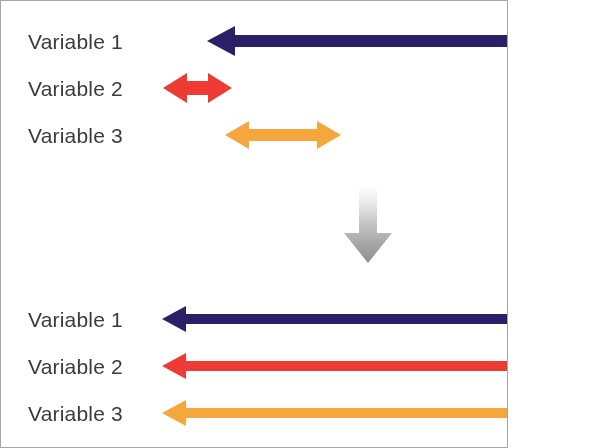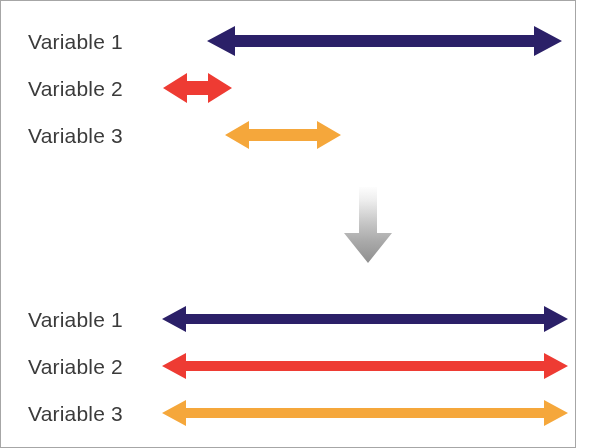--- a/index.html
+++ b/index.html
@@ -5,21 +5,21 @@
   html, body {
     margin: 0;
     padding: 0;
     background: #ffffff;
   }
   body {
     font-family: "Liberation Sans", sans-serif;
   }
   #figure {
     position: relative;
-    width: 576px;
+    width: 508px;
     height: 448px;
     background: #ffffff;
     border: 1px solid #a6a6a6;
     box-sizing: border-box;
     overflow: hidden;
   }
   .panel {
     position: absolute;
     left: 0;
     top: 0;

